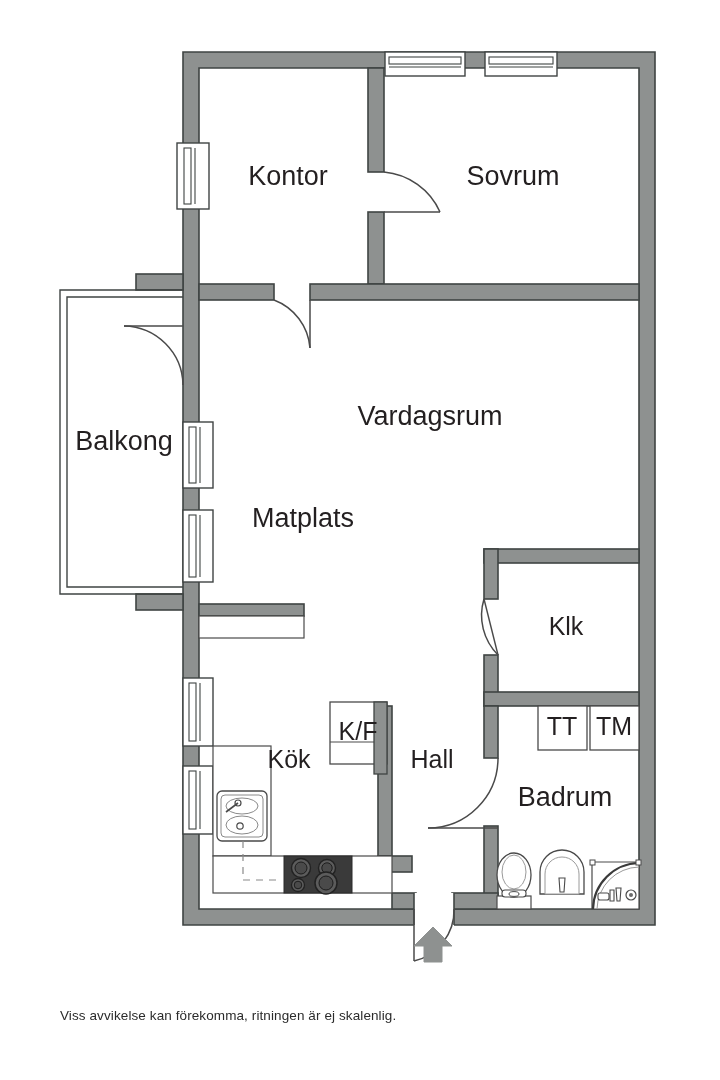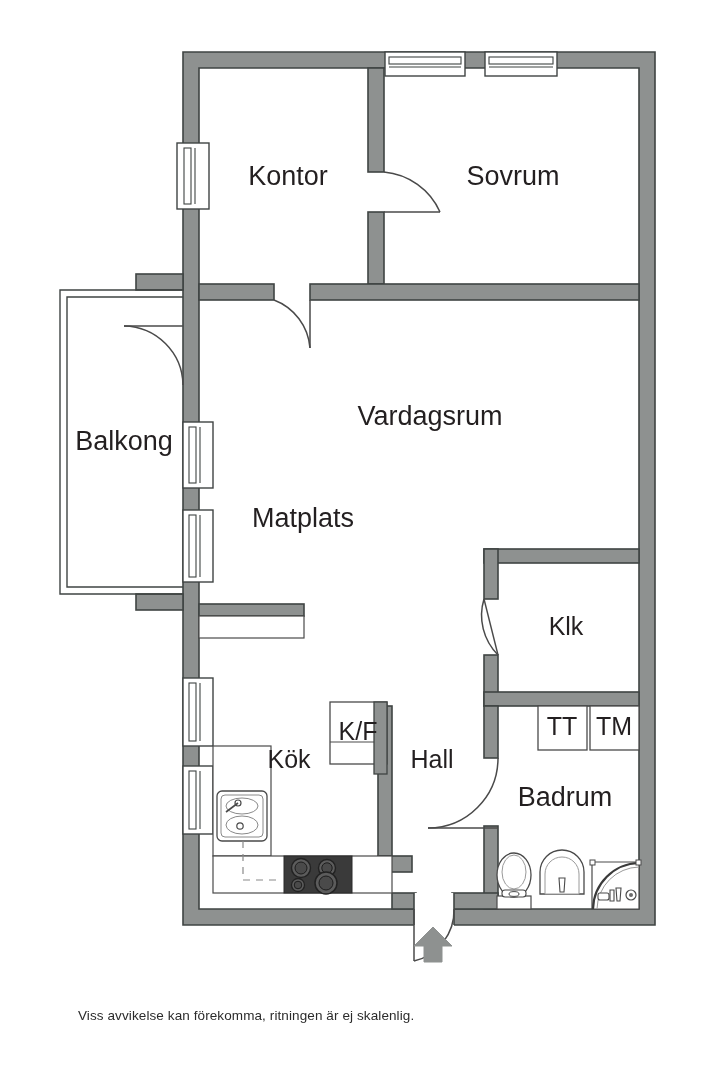--- a/index.html
+++ b/index.html
@@ -38,21 +38,21 @@
   }
   .appliance-label {
     font-family: "Liberation Sans", sans-serif;
     fill: #231f20;
     font-size: 25px;
     text-anchor: middle;
     dominant-baseline: middle;
   }
   .footer-note {
     position: absolute;
-    left: 78px;
+    left: 60px;
     top: 1008px;
     font-family: "Liberation Sans", sans-serif;
     font-size: 13.5px;
     color: #2b2b2b;
     letter-spacing: 0.1px;
     white-space: nowrap;
   }
 </style>
 </head>
 <body>

